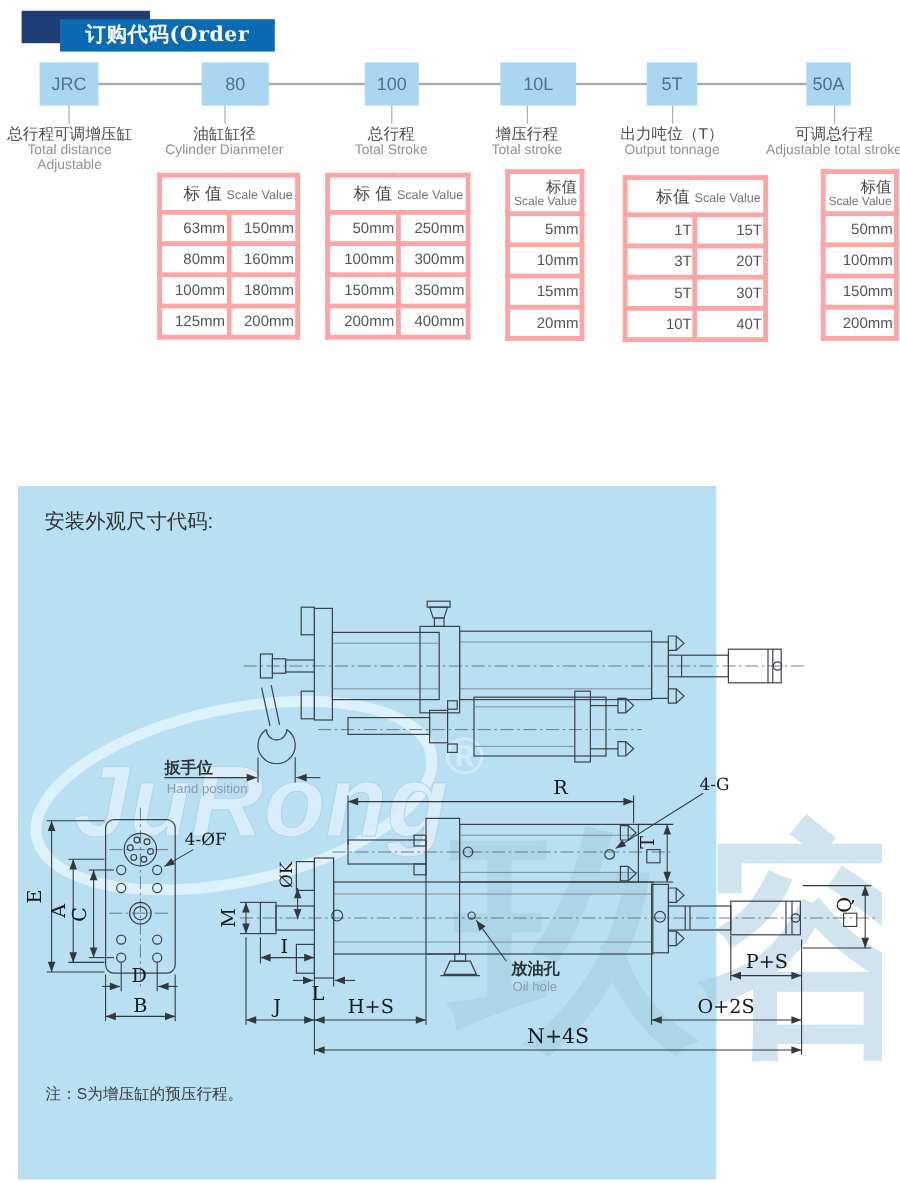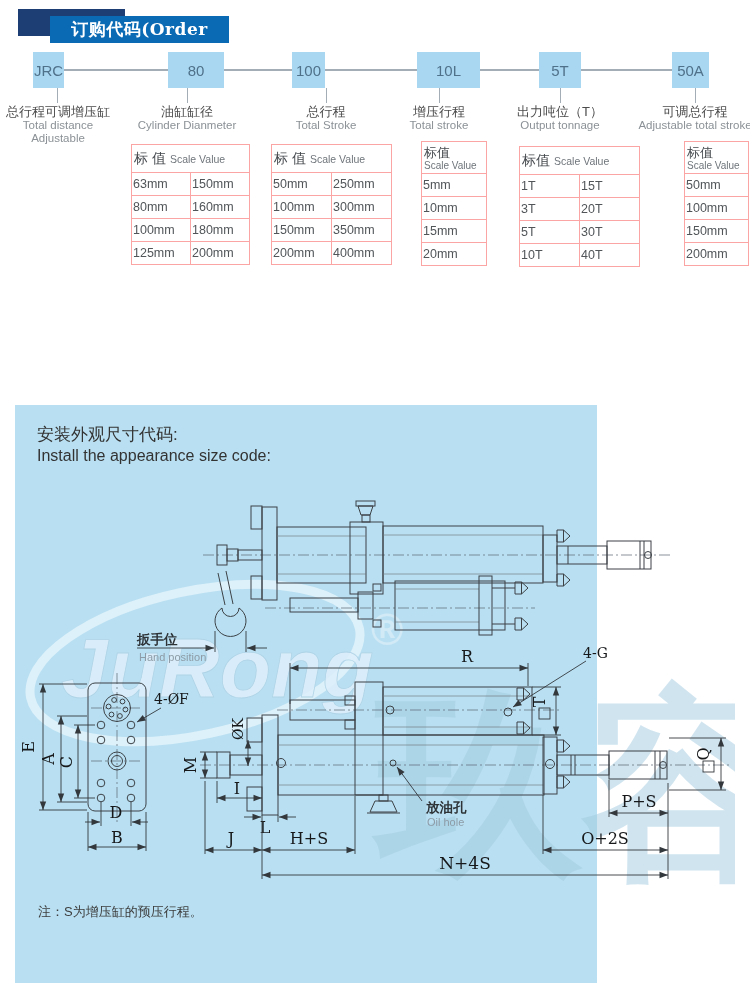--- a/index.html
+++ b/index.html
@@ -13,21 +13,21 @@
   
   .conn{position:absolute;top:69px;height:2px;background:#a3adb5}
   .code-box{position:absolute;top:52px;height:36px;background:#a9d7f1;color:#50718a;
             font-size:15px;display:flex;align-items:center;justify-content:center}
   .stem{position:absolute;top:88px;height:15px;width:1px;background:#a3adb5}
   .lbl{position:absolute;top:104px;width:150px;text-align:center}
   .lbl .cn{display:block;font-size:13px;color:#4c4c4c;line-height:15px}
   .lbl .en{display:block;font-size:11.5px;color:#8b9196;line-height:13px}
   
   table.sv{position:absolute;border-collapse:collapse;background:#fff}
-  .sv th,.sv td{border:1px solid #fca5a5;text-align:left;color:#515558}
+  .sv th,.sv td{border:4px solid #fca5a5;text-align:right;color:#515558}
   .sv td{font-size:12.5px;height:22px;padding:0 1px}
   .sv th{height:27px;font-weight:normal;padding:0 2px}
   .sv .hcn{font-size:14px;color:#45494d;margin-right:4px}
   .sv .hen{font-size:10.5px;color:#6f757b}
   .sv.stacked th{height:31px}
   .sv.stacked .hcn{display:block;font-size:13px;line-height:15px;margin:0}
   .sv.stacked .hen{display:block;font-size:10px;line-height:11px}
   
   .panel{position:absolute;left:15px;top:405px;width:582px;height:578px;background:#b9e0f2}
   .panel .title-cn{position:absolute;left:22px;top:18px;font-size:17px;color:#333}
@@ -50,23 +50,23 @@
   .wm3{font-family:"Liberation Sans",sans-serif;font-weight:bold;font-size:205px;fill:#a3cbe0;opacity:.5}
 </style>
 </head>
 <body>
 
 <div class="hdr-navy"></div>
 <div class="hdr-bar">订购代码(Order code)</div>
 
 <div class="conn" style="left:57px;width:639px"></div>
 
-<div class="code-box" style="left:33px;width:31px">JRC</div>
+<div class="code-box" style="left:33px;width:49px">JRC</div>
 <div class="code-box" style="left:168px;width:56px">80</div>
-<div class="code-box" style="left:292px;width:33px">100</div>
+<div class="code-box" style="left:304px;width:45px">100</div>
 <div class="code-box" style="left:417px;width:63px">10L</div>
 <div class="code-box" style="left:539px;width:42px">5T</div>
 <div class="code-box" style="left:672px;width:37px">50A</div>
 
 <div class="stem" style="left:57px"></div>
 <div class="stem" style="left:187px"></div>
 <div class="stem" style="left:326px"></div>
 <div class="stem" style="left:439px"></div>
 <div class="stem" style="left:560px"></div>
 <div class="stem" style="left:695px"></div>
@@ -223,21 +223,20 @@
         <td>150mm</td>
       </tr>
     <tr>
         <td>200mm</td>
       </tr>
   </tbody>
 </table>
 
 <div class="panel">
   <div class="title-cn">安装外观尺寸代码:</div>
-  <div class="title-en">Install the appearance size code:</div>
 
   <svg class="draw" width="720" height="578" viewBox="0 0 720 578">
     <defs>
       <marker id="ar" markerWidth="10" markerHeight="8" refX="9" refY="4" orient="auto-start-reverse" markerUnits="userSpaceOnUse">
         <path d="M0.5,0.8 L9,4 L0.5,7.2 z" fill="#33383d"></path>
       </marker>
       <g id="nutr">
         <path class="s" d="M0,0 h6.5 l6.5,6 l-6.5,6 h-6.5 z"></path>
         <line class="s" x1="6.5" y1="0" x2="6.5" y2="12"></line>
       </g>

